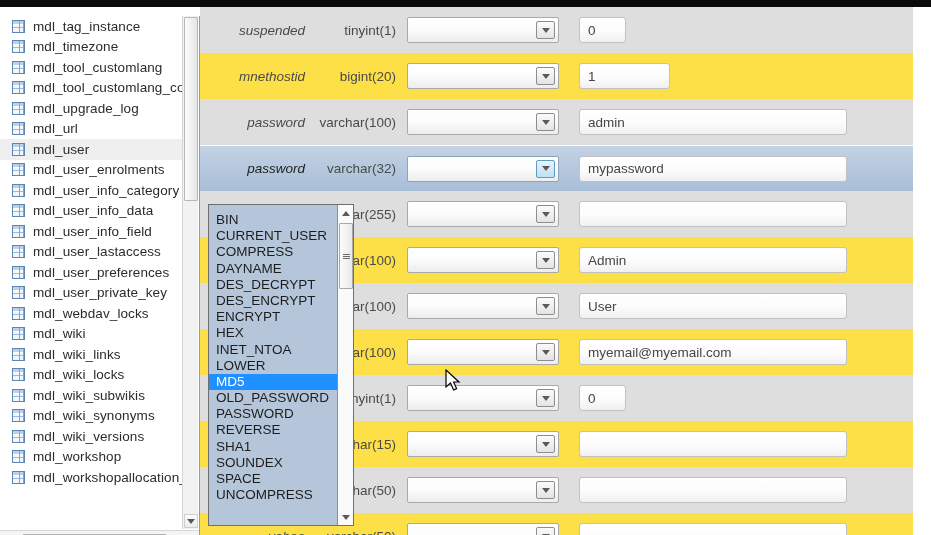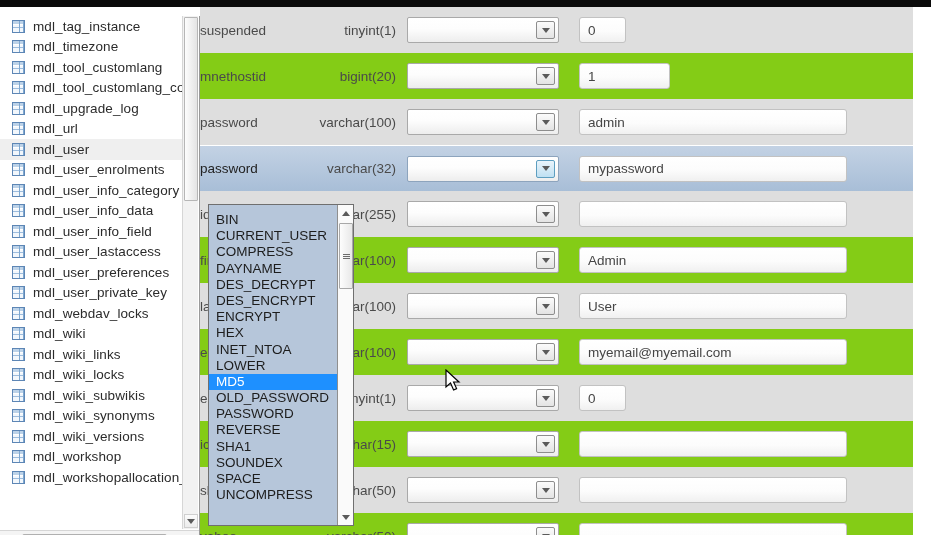--- a/index.html
+++ b/index.html
@@ -98,30 +98,30 @@
 
   
   .main {
     position: absolute; left: 200px; top: 7px; width: 731px; height: 528px;
     background: #ffffff; overflow: hidden;
   }
   .row {
     position: relative;
     display: flex; align-items: center;
     height: 46px; width: 713px;
-    background: #84cc16;
+    background: #fde047;
   }
   .row.alt { background: #dedede; }
   .row.selected {
     background: linear-gradient(to bottom, #c3d2e4, #a8bed7);
     border-top: 1px solid #ffffff;
   }
   .col-name {
-    width: 107px; flex: 0 0 107px; text-align: left;
-    font-size: 13.5px; color: #4a4a4a; padding-right: 2px;
+    width: 107px; flex: 0 0 107px; text-align: right;
+    font-size: 13.5px; color: #4a4a4a; padding-right: 2px; font-style: italic;
   }
   .row.selected .col-name { color: #222222; }
   .col-type {
     width: 92px; flex: 0 0 92px; text-align: right;
     font-size: 13.5px; color: #4a4a4a; padding-right: 3px;
   }
   .col-func { width: 168px; flex: 0 0 168px; padding-left: 8px; }
   .col-val  { flex: 1 1 auto; padding-left: 12px; }
 
   .selbox {

